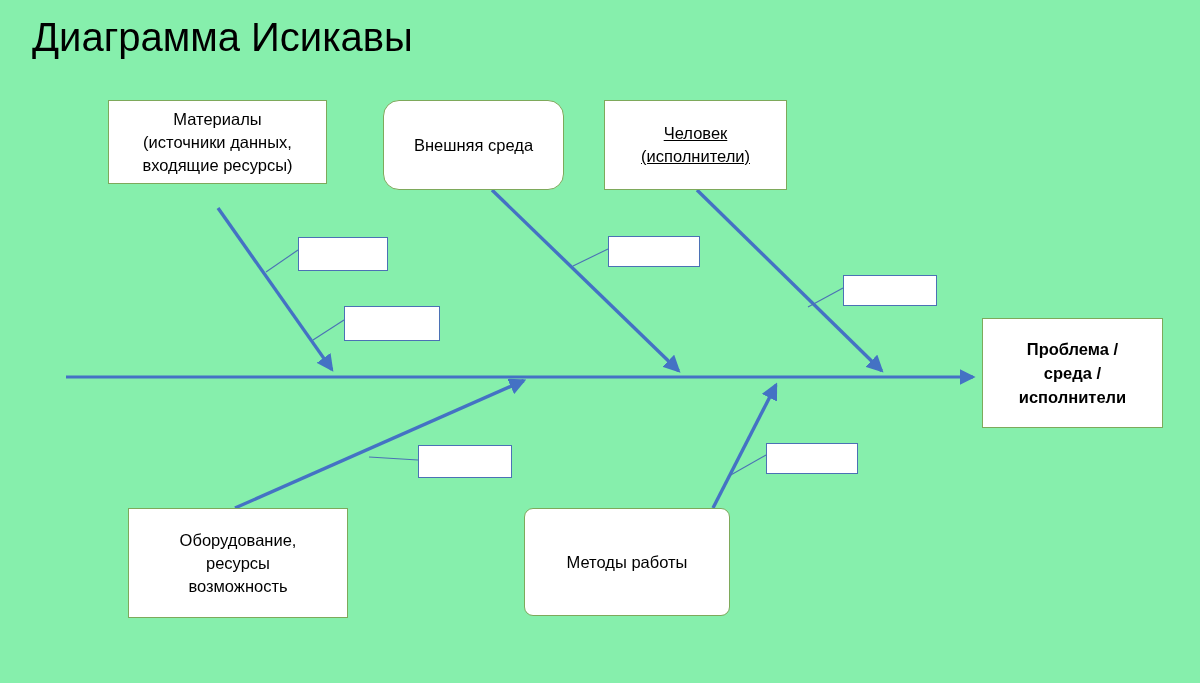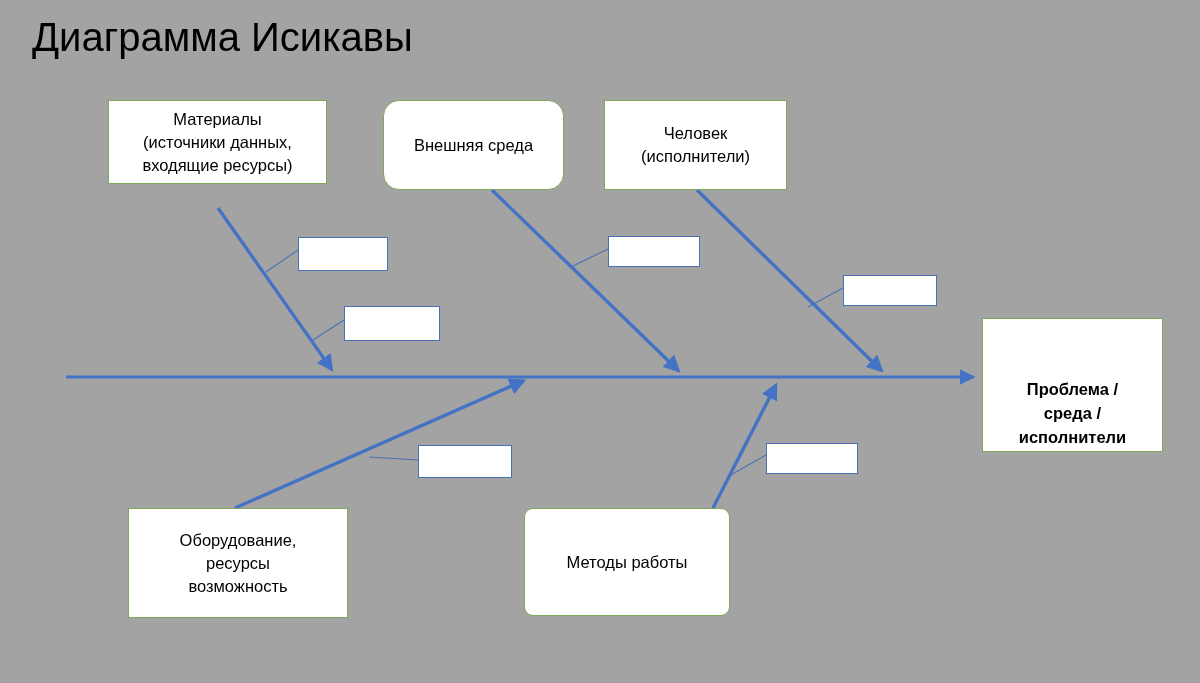--- a/index.html
+++ b/index.html
@@ -9,21 +9,21 @@
     background: #ffffff;
   }
   body {
     font-family: "Liberation Sans", "DejaVu Sans", sans-serif;
     color: #000000;
   }
   #canvas {
     position: relative;
     width: 1200px;
     height: 683px;
-    background: #a3a3a3;
+    background: #86efac;
     overflow: hidden;
   }
   #diagram-svg {
     position: absolute;
     left: 0;
     top: 0;
     width: 1200px;
     height: 683px;
   }
   .page-title {
@@ -104,30 +104,30 @@
   <div id="boxes-layer">
       <div class="cat-box" style="left: 108px; top: 100px; width: 219px; height: 84px; border-color: rgb(126, 169, 91);">
         <div><span>Материалы</span><br><span>(источники данных,</span><br><span>входящие ресурсы)</span></div>
       </div>
       <div class="sub-box" style="left: 298px; top: 237px; width: 90px; height: 34px; border-color: rgb(75, 113, 181);"></div>
       <div class="sub-box" style="left: 344px; top: 306px; width: 96px; height: 35px; border-color: rgb(75, 113, 181);"></div>
       <div class="cat-box" style="left: 383px; top: 100px; width: 181px; height: 90px; border-color: rgb(126, 169, 91); border-radius: 16px;">
         <div><span>Внешняя среда</span></div>
       </div>
       <div class="sub-box" style="left: 608px; top: 236px; width: 92px; height: 31px; border-color: rgb(75, 113, 181);"></div>
-      <div class="cat-box" style="left: 604px; top: 100px; width: 183px; height: 90px; border-color: rgb(126, 169, 91);">
+      <div class="cat-box" style="left: 604px; top: 100px; width: 183px; height: 90px; border-color: rgb(126, 169, 91); text-decoration: underline;">
         <div><span>Человек</span><br><span>(исполнители)</span></div>
       </div>
       <div class="sub-box" style="left: 843px; top: 275px; width: 94px; height: 31px; border-color: rgb(75, 113, 181);"></div>
       <div class="cat-box" style="left: 128px; top: 508px; width: 220px; height: 110px; border-color: rgb(126, 169, 91);">
         <div><span>Оборудование,</span><br><span>ресурсы</span><br><span>возможность</span></div>
       </div>
       <div class="sub-box" style="left: 418px; top: 445px; width: 94px; height: 33px; border-color: rgb(75, 113, 181);"></div>
       <div class="cat-box" style="left: 524px; top: 508px; width: 206px; height: 108px; border-color: rgb(126, 169, 91); border-radius: 9px;">
         <div><span>Методы работы</span></div>
       </div>
       <div class="sub-box" style="left: 766px; top: 443px; width: 92px; height: 31px; border-color: rgb(75, 113, 181);"></div>
-      <div class="cat-box effect" style="left: 982px; top: 318px; width: 181px; height: 134px; border-color: rgb(126, 169, 91); align-items: flex-end;">
+      <div class="cat-box effect" style="left: 982px; top: 318px; width: 181px; height: 110px; border-color: rgb(126, 169, 91);">
         <div><span>Проблема /</span><br><span>среда /</span><br><span>исполнители</span></div>
       </div>
     </div>
 
 </div>
 
 </body></html>

